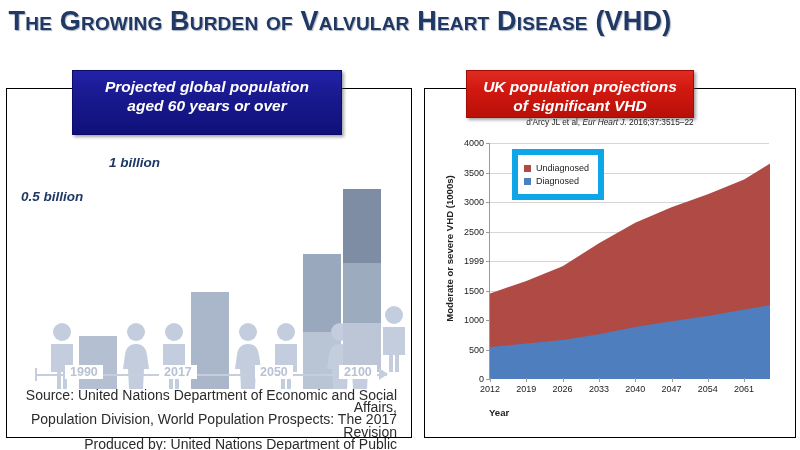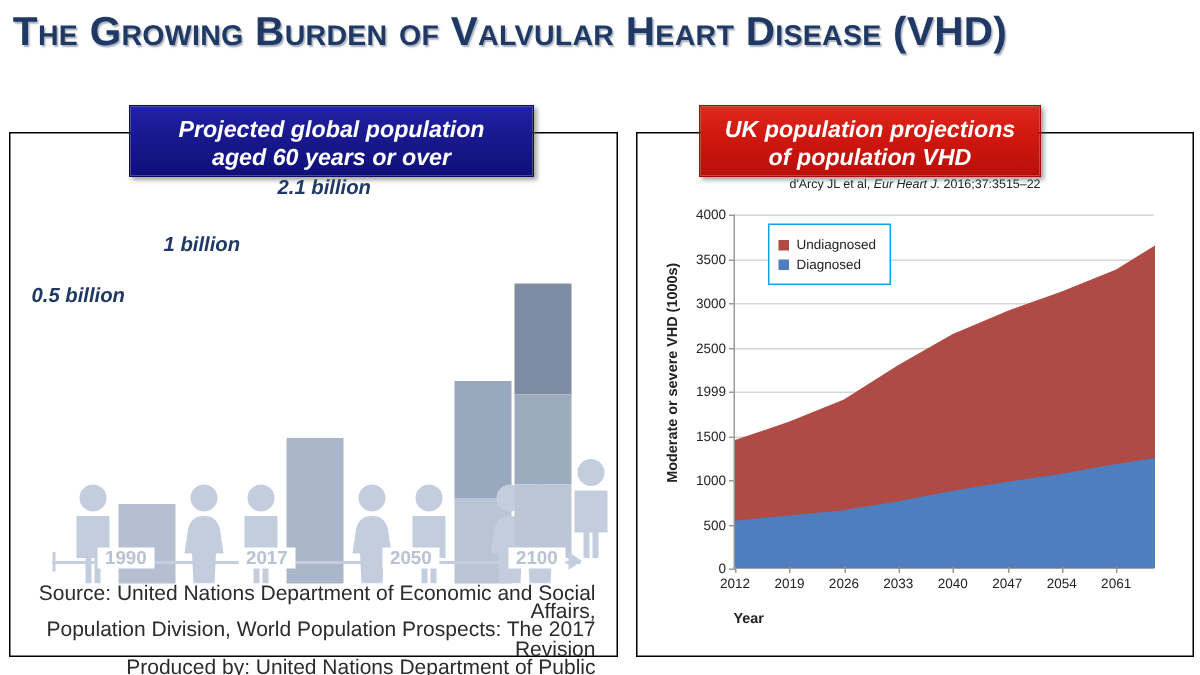--- a/index.html
+++ b/index.html
@@ -22,21 +22,21 @@
   #right-panel{left:424px;top:88px;width:370px;height:348px;}
 
   
   .banner{
     position:absolute;text-align:center;color:#fff;
     font-weight:bold;font-style:italic;font-size:15.5px;line-height:19px;
     padding:6px 10px;box-sizing:border-box;
     box-shadow:2px 2px 3px rgba(90,90,90,.55);
   }
   #banner-left{
-    left:86px;top:70px;width:270px;height:48px;
+    left:72px;top:70px;width:270px;height:65px;
     background:linear-gradient(#2222a8,#19198f 40%,#10107a);
     border:1px solid #0c0c66;
   }
   #banner-right{
     left:466px;top:70px;width:228px;height:48px;
     background:linear-gradient(#e02a20,#d11810 40%,#b81008);
     border:1px solid #a00c06;
   }
 
   
@@ -91,21 +91,21 @@
     position:absolute;top:calc(100% + 6px);font-size:9px;color:#222;
     transform:translateX(-50%);white-space:nowrap;
   }
   .xtickmark{position:absolute;top:100%;width:1px;height:4px;background:#9a9a9a;}
   #xlabel{
     position:absolute;left:64px;top:272px;width:280px;
     font-size:9.6px;font-weight:bold;color:#222;
   }
   #legend{
     position:absolute;left:22px;top:6px;background:#fff;
-    border:1px solid #0ea5e9;padding:5px 9px 5px 6px;
+    border:6px solid #0ea5e9;padding:5px 9px 5px 6px;
   }
   .legend-row{display:flex;align-items:center;margin:3px 0;}
   .legend-swatch{width:7px;height:7px;margin-right:5px;}
   .legend-text{font-size:9px;color:#222;white-space:nowrap;}
 </style>
 </head>
 <body>
 
 <div class="slide-title">The Growing Burden of Valvular Heart Disease (VHD)</div>
 
@@ -273,14 +273,14 @@
   </div>
 </div>
 
 <div class="banner" id="banner-left">
   <div>Projected global population</div>
   <div>aged 60 years or over</div>
 </div>
 
 <div class="banner" id="banner-right">
   <div>UK population projections</div>
-  <div>of population VHD</div>
+  <div>of significant VHD</div>
 </div>
 
 </body></html>

